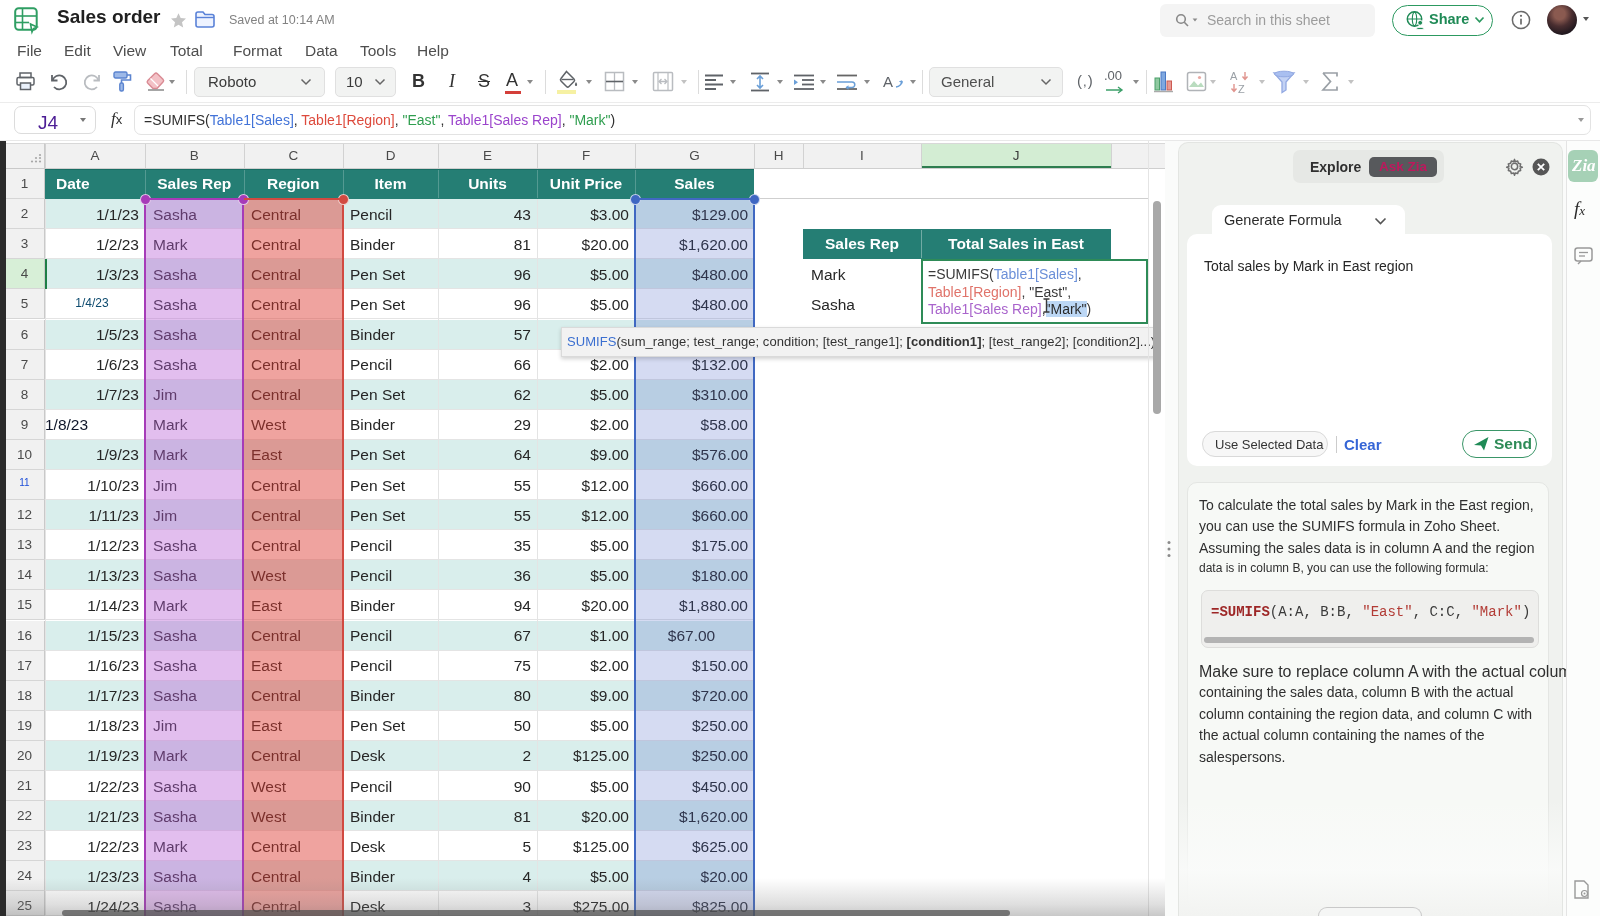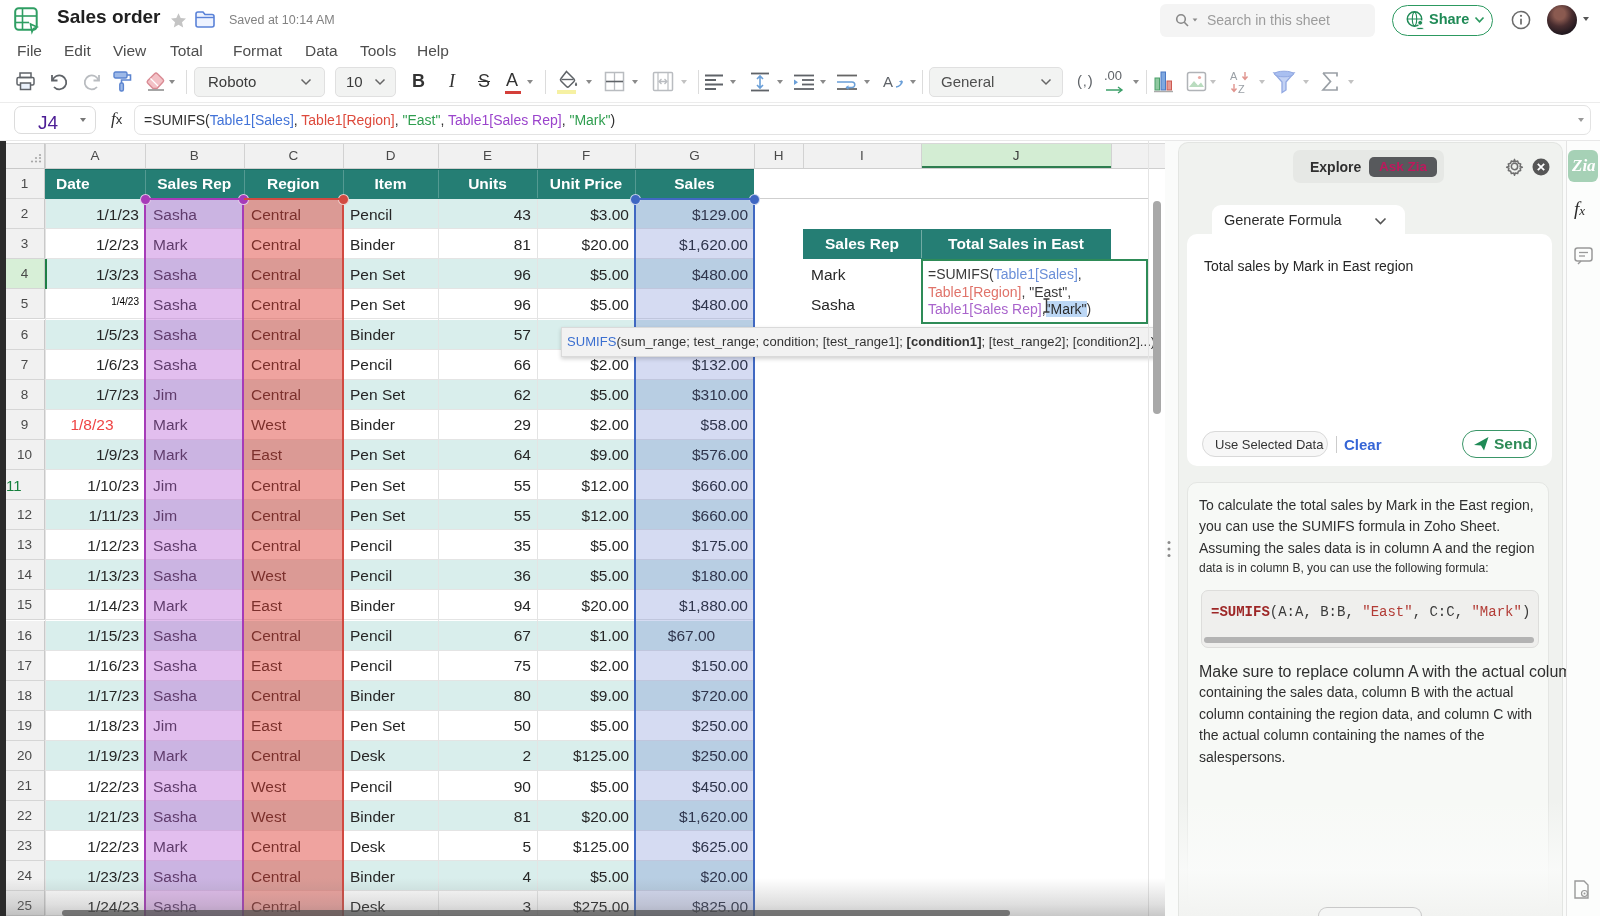--- a/index.html
+++ b/index.html
@@ -260,21 +260,21 @@
 <div class="t" style="left:6px;top:326.5px;width:37px;text-align:center;font-size:13.5px;color:#4a4a4a">6</div>
 <div style="left:6px;top:349.6px;width:39px;height:30.1px;background:#f1f1f1;border-right:1px solid #c9c9c9;border-bottom:1px solid #d6d6d6"></div>
 <div class="t" style="left:6px;top:356.6px;width:37px;text-align:center;font-size:13.5px;color:#4a4a4a">7</div>
 <div style="left:6px;top:379.7px;width:39px;height:30.1px;background:#f1f1f1;border-right:1px solid #c9c9c9;border-bottom:1px solid #d6d6d6"></div>
 <div class="t" style="left:6px;top:386.7px;width:37px;text-align:center;font-size:13.5px;color:#4a4a4a">8</div>
 <div style="left:6px;top:409.8px;width:39px;height:30.1px;background:#f1f1f1;border-right:1px solid #c9c9c9;border-bottom:1px solid #d6d6d6"></div>
 <div class="t" style="left:6px;top:416.8px;width:37px;text-align:center;font-size:13.5px;color:#4a4a4a">9</div>
 <div style="left:6px;top:439.9px;width:39px;height:30.1px;background:#f1f1f1;border-right:1px solid #c9c9c9;border-bottom:1px solid #d6d6d6"></div>
 <div class="t" style="left:6px;top:446.9px;width:37px;text-align:center;font-size:13.5px;color:#4a4a4a">10</div>
 <div style="left:6px;top:470px;width:39px;height:30.1px;background:#f1f1f1;border-right:1px solid #c9c9c9;border-bottom:1px solid #d6d6d6"></div>
-<div class="t" style="left:6px;top:477px;width:37px;font-size:15px;color:#15803d">11</div>
+<div class="t" style="left:6px;top:477px;width:37px;text-align:center;font-size:10px;color:#1d4ed8">11</div>
 <div style="left:6px;top:500.1px;width:39px;height:30.1px;background:#f1f1f1;border-right:1px solid #c9c9c9;border-bottom:1px solid #d6d6d6"></div>
 <div class="t" style="left:6px;top:507.1px;width:37px;text-align:center;font-size:13.5px;color:#4a4a4a">12</div>
 <div style="left:6px;top:530.2px;width:39px;height:30.1px;background:#f1f1f1;border-right:1px solid #c9c9c9;border-bottom:1px solid #d6d6d6"></div>
 <div class="t" style="left:6px;top:537.2px;width:37px;text-align:center;font-size:13.5px;color:#4a4a4a">13</div>
 <div style="left:6px;top:560.3px;width:39px;height:30.1px;background:#f1f1f1;border-right:1px solid #c9c9c9;border-bottom:1px solid #d6d6d6"></div>
 <div class="t" style="left:6px;top:567.3px;width:37px;text-align:center;font-size:13.5px;color:#4a4a4a">14</div>
 <div style="left:6px;top:590.4px;width:39px;height:30.1px;background:#f1f1f1;border-right:1px solid #c9c9c9;border-bottom:1px solid #d6d6d6"></div>
 <div class="t" style="left:6px;top:597.4px;width:37px;text-align:center;font-size:13.5px;color:#4a4a4a">15</div>
 <div style="left:6px;top:620.5px;width:39px;height:30.1px;background:#f1f1f1;border-right:1px solid #c9c9c9;border-bottom:1px solid #d6d6d6"></div>
 <div class="t" style="left:6px;top:627.5px;width:37px;text-align:center;font-size:13.5px;color:#4a4a4a">16</div>
@@ -329,21 +329,21 @@
 <div class="t" style="left:635px;top:235.7px;width:113px;text-align:right;font-size:15.5px;color:#262626">$1,620.00</div>
 <div style="left:45px;top:259.3px;width:709px;height:30.1px;background:#d9eeec;border-bottom:1px solid #e4e4e4"></div>
 <div class="t" style="left:45px;top:265.8px;width:94px;text-align:right;font-size:15.5px;color:#262626">1/3/23</div>
 <div class="t" style="left:153px;top:265.8px;font-size:15.5px;color:#262626">Sasha</div>
 <div class="t" style="left:251px;top:265.8px;font-size:15.5px;color:#262626">Central</div>
 <div class="t" style="left:350px;top:265.8px;font-size:15.5px;color:#262626">Pen Set</div>
 <div class="t" style="left:438px;top:265.8px;width:93px;text-align:right;font-size:15.5px;color:#262626">96</div>
 <div class="t" style="left:537px;top:265.8px;width:92px;text-align:right;font-size:15.5px;color:#262626">$5.00</div>
 <div class="t" style="left:635px;top:265.8px;width:113px;text-align:right;font-size:15.5px;color:#262626">$480.00</div>
 <div style="left:45px;top:289.4px;width:709px;height:30.1px;background:#ffffff;border-bottom:1px solid #e4e4e4"></div>
-<div class="t" style="left:45px;top:295.9px;width:94px;text-align:right;font-size:10px;color:#000000">1/4/23</div>
+<div class="t" style="left:45px;top:295.9px;width:94px;text-align:center;font-size:12px;color:#0c4a6e">1/4/23</div>
 <div class="t" style="left:153px;top:295.9px;font-size:15.5px;color:#262626">Sasha</div>
 <div class="t" style="left:251px;top:295.9px;font-size:15.5px;color:#262626">Central</div>
 <div class="t" style="left:350px;top:295.9px;font-size:15.5px;color:#262626">Pen Set</div>
 <div class="t" style="left:438px;top:295.9px;width:93px;text-align:right;font-size:15.5px;color:#262626">96</div>
 <div class="t" style="left:537px;top:295.9px;width:92px;text-align:right;font-size:15.5px;color:#262626">$5.00</div>
 <div class="t" style="left:635px;top:295.9px;width:113px;text-align:right;font-size:15.5px;color:#262626">$480.00</div>
 <div style="left:45px;top:319.5px;width:709px;height:30.1px;background:#d9eeec;border-bottom:1px solid #e4e4e4"></div>
 <div class="t" style="left:45px;top:326px;width:94px;text-align:right;font-size:15.5px;color:#262626">1/5/23</div>
 <div class="t" style="left:153px;top:326px;font-size:15.5px;color:#262626">Sasha</div>
 <div class="t" style="left:251px;top:326px;font-size:15.5px;color:#262626">Central</div>
@@ -361,21 +361,21 @@
 <div class="t" style="left:635px;top:356.1px;width:113px;text-align:right;font-size:15.5px;color:#262626">$132.00</div>
 <div style="left:45px;top:379.7px;width:709px;height:30.1px;background:#d9eeec;border-bottom:1px solid #e4e4e4"></div>
 <div class="t" style="left:45px;top:386.2px;width:94px;text-align:right;font-size:15.5px;color:#262626">1/7/23</div>
 <div class="t" style="left:153px;top:386.2px;font-size:15.5px;color:#262626">Jim</div>
 <div class="t" style="left:251px;top:386.2px;font-size:15.5px;color:#262626">Central</div>
 <div class="t" style="left:350px;top:386.2px;font-size:15.5px;color:#262626">Pen Set</div>
 <div class="t" style="left:438px;top:386.2px;width:93px;text-align:right;font-size:15.5px;color:#262626">62</div>
 <div class="t" style="left:537px;top:386.2px;width:92px;text-align:right;font-size:15.5px;color:#262626">$5.00</div>
 <div class="t" style="left:635px;top:386.2px;width:113px;text-align:right;font-size:15.5px;color:#262626">$310.00</div>
 <div style="left:45px;top:409.8px;width:709px;height:30.1px;background:#ffffff;border-bottom:1px solid #e4e4e4"></div>
-<div class="t" style="left:45px;top:416.3px;width:94px;text-align:center;font-size:15.5px;color:#ef4444">1/8/23</div>
+<div class="t" style="left:45px;top:416.3px;width:94px;text-align:left;font-size:15.5px;color:#0f172a">1/8/23</div>
 <div class="t" style="left:153px;top:416.3px;font-size:15.5px;color:#262626">Mark</div>
 <div class="t" style="left:251px;top:416.3px;font-size:15.5px;color:#262626">West</div>
 <div class="t" style="left:350px;top:416.3px;font-size:15.5px;color:#262626">Binder</div>
 <div class="t" style="left:438px;top:416.3px;width:93px;text-align:right;font-size:15.5px;color:#262626">29</div>
 <div class="t" style="left:537px;top:416.3px;width:92px;text-align:right;font-size:15.5px;color:#262626">$2.00</div>
 <div class="t" style="left:635px;top:416.3px;width:113px;text-align:right;font-size:15.5px;color:#262626">$58.00</div>
 <div style="left:45px;top:439.9px;width:709px;height:30.1px;background:#d9eeec;border-bottom:1px solid #e4e4e4"></div>
 <div class="t" style="left:45px;top:446.4px;width:94px;text-align:right;font-size:15.5px;color:#262626">1/9/23</div>
 <div class="t" style="left:153px;top:446.4px;font-size:15.5px;color:#262626">Mark</div>
 <div class="t" style="left:251px;top:446.4px;font-size:15.5px;color:#262626">East</div>

